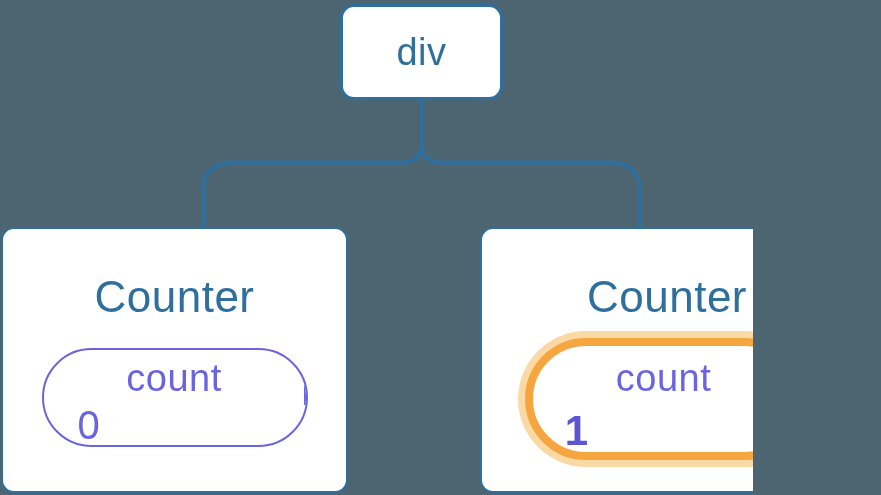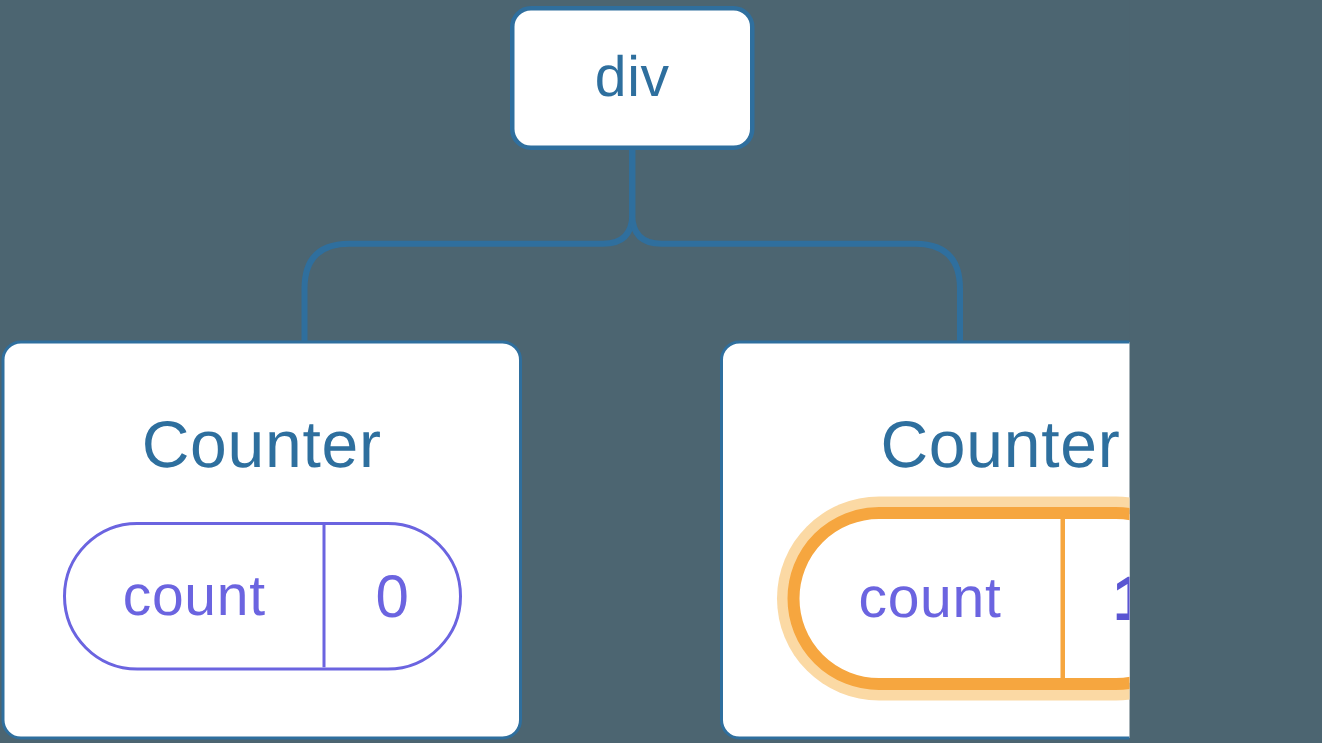--- a/index.html
+++ b/index.html
@@ -62,20 +62,21 @@
     color: var(--node-text-blue, #2e6f9e);
     line-height: 1;
   }
   .pill {
     position: absolute;
     box-sizing: border-box;
     background: var(--card-bg, #ffffff);
     display: flex;
     align-items: stretch;
     overflow: hidden;
+    flex-direction: column;
   }
   .pill .cell {
     display: flex;
     align-items: center;
     justify-content: center;
     line-height: 1;
   }
   .pill .key { flex: 1; }
   .pill-normal {
     left: 39px; top: 119px;

